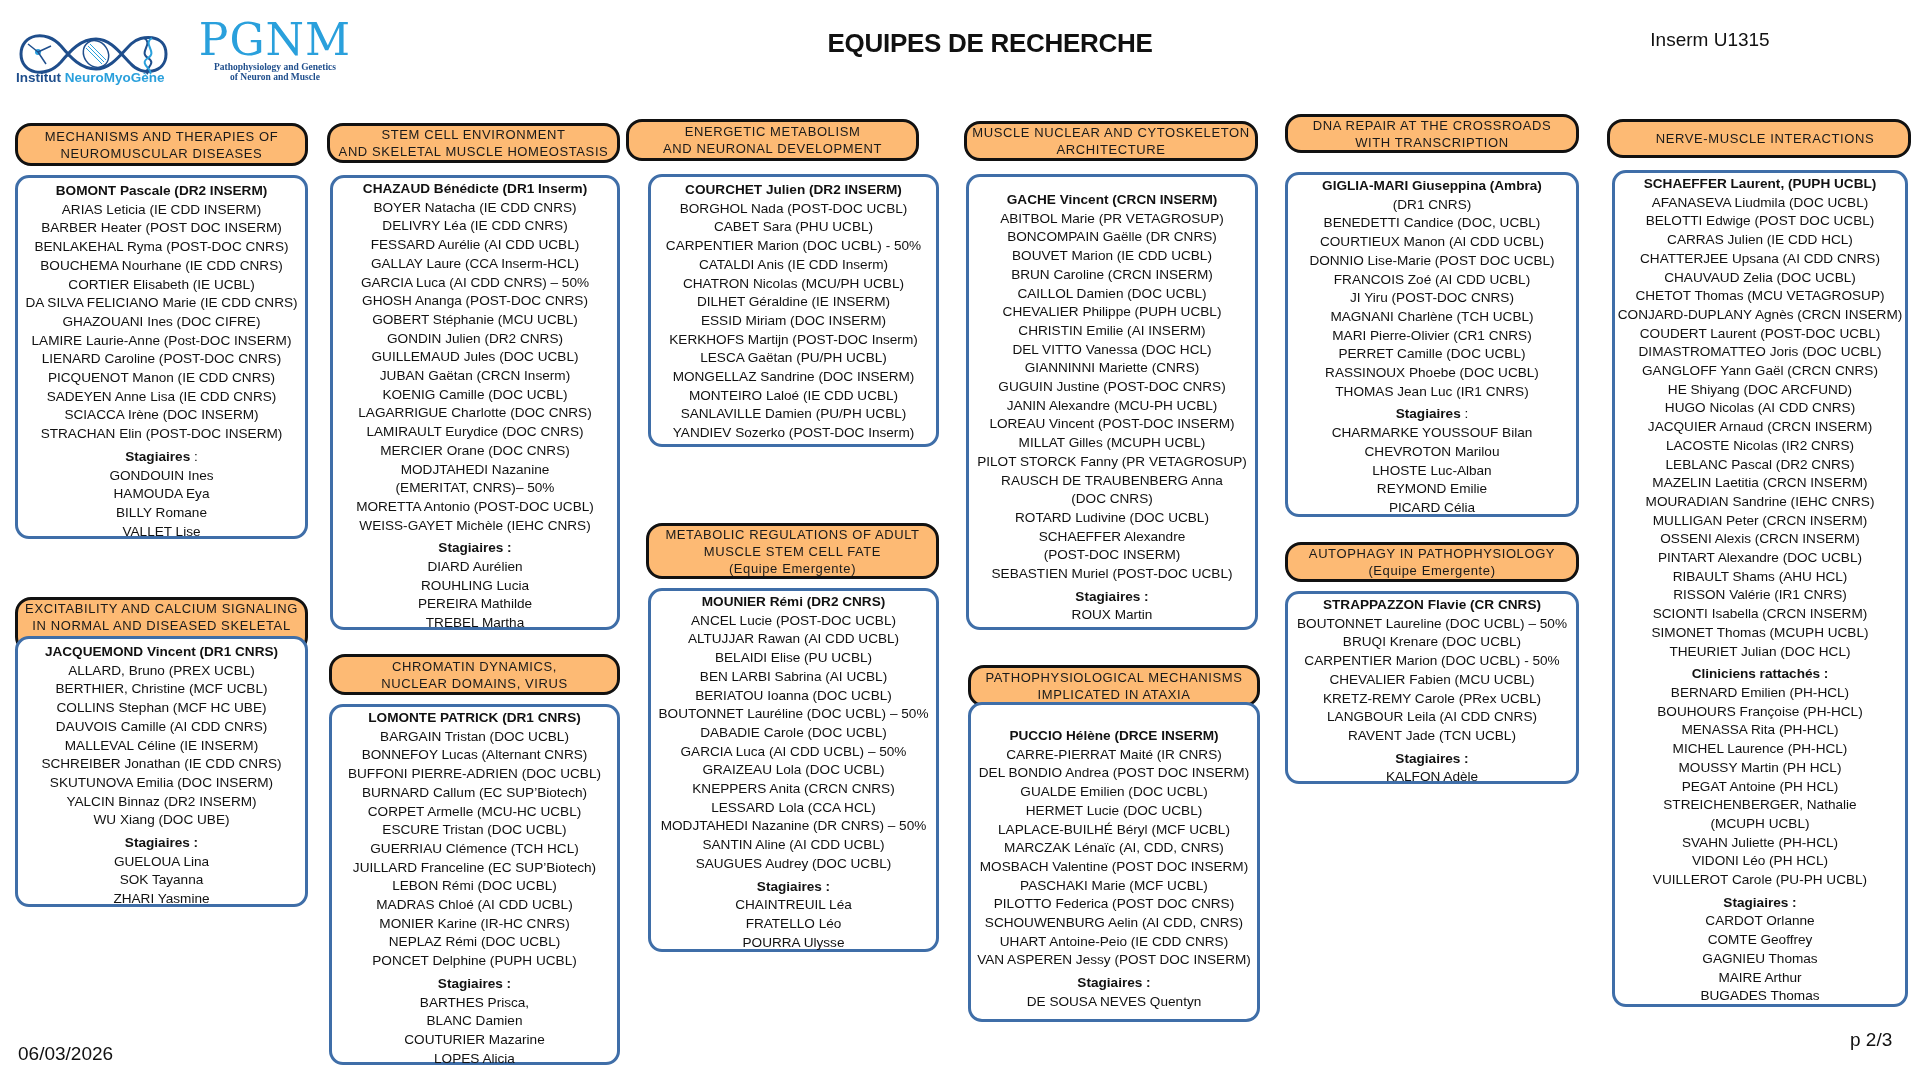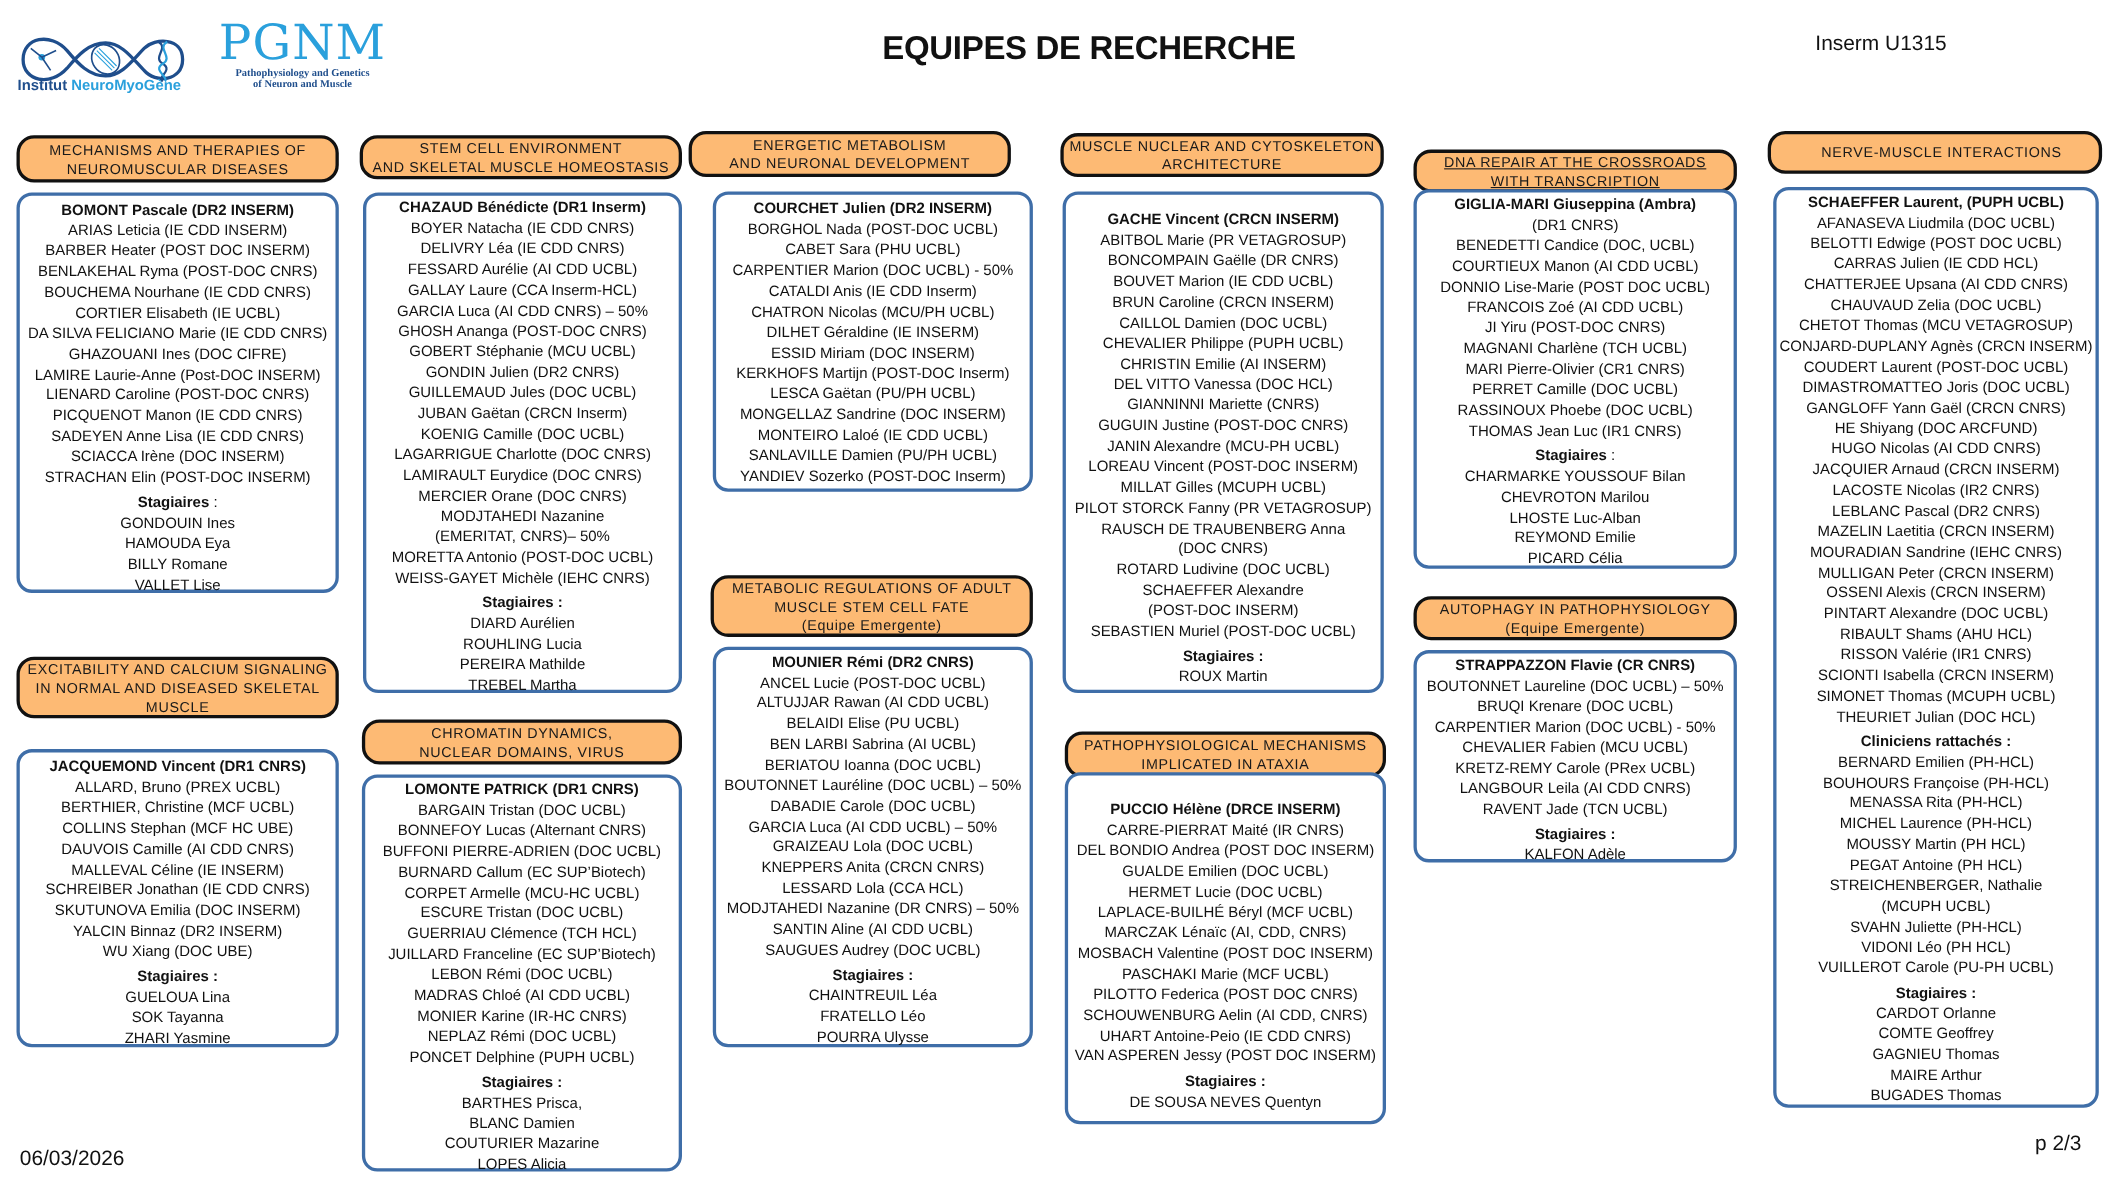--- a/index.html
+++ b/index.html
@@ -4,21 +4,21 @@
 <style>
   html, body { margin:0; padding:0; }
   body { width:1920px; height:1080px; background:#ffffff; position:relative; overflow:hidden;
          font-family:"Liberation Sans", sans-serif; color:#111; }
   .logo-inm { position:absolute; left:16px; top:18px; width:155px; height:72px; }
   .logo-inm-text { position:absolute; left:16px; top:70px; font-size:13.5px; font-weight:bold; color:#1f4e8c; font-family:"Liberation Sans", sans-serif; white-space:nowrap; }
   .logo-inm-text .accent { color:#2aa0dc; }
   .logo-pgnm { position:absolute; left:190px; top:18px; width:170px; }
   .logo-pgnm-big { font-family:"DejaVu Serif", serif; color:#2aa0dc; font-size:44px; line-height:44px; letter-spacing:1px; text-align:center; }
   .logo-pgnm-sub { font-family:"Liberation Serif", serif; font-weight:bold; color:#1f4e8c; font-size:9.5px; line-height:10px; text-align:center; }
-  .page-title { position:absolute; left:780px; top:28px; width:420px; text-align:center; font-size:30px; font-weight:bold; letter-spacing:-0.3px; }
+  .page-title { position:absolute; left:780px; top:28px; width:420px; text-align:center; font-size:26px; font-weight:bold; letter-spacing:-0.3px; }
   .unit-info { position:absolute; left:1540px; top:26px; width:340px; text-align:center; font-size:19px; line-height:28px; }
   .date { position:absolute; left:18px; top:1043px; font-size:19px; }
   .pagenum { position:absolute; left:1850px; top:1029px; font-size:19px; }
 
   .team-header { position:absolute; box-sizing:border-box; background:#fdba74; border:3px solid #111;
                  border-radius:16px; display:flex; align-items:center; justify-content:center;
                  text-align:center; font-size:13px; letter-spacing:0.6px; line-height:17px; color:#1a1a1a; padding:0 4px; }
   .team-body { position:absolute; box-sizing:border-box; background:#fff; border:3px solid #3f6ea8;
                border-radius:14px; text-align:center; font-size:13.6px; line-height:18.7px; color:#111; padding-top:4px; }
   .team-body .leader { font-weight:bold; }
@@ -83,21 +83,21 @@
       </div>
     </div>
     <div>
       <div class="team-header" style="left: 15px; top: 597px; width: 293px; height: 56px;">
         <div>
           <div class="line">EXCITABILITY AND CALCIUM SIGNALING</div>
           <div class="line">IN NORMAL AND DISEASED SKELETAL</div>
           <div class="line">MUSCLE</div>
         </div>
       </div>
-      <div class="team-body" style="left: 15px; top: 681px; width: 293px; height: 271px; padding-top: 4px;">
+      <div class="team-body" style="left: 15px; top: 636px; width: 293px; height: 271px; padding-top: 4px;">
         <div class="line leader">JACQUEMOND Vincent (DR1 CNRS)</div>
         <div class="line">ALLARD, Bruno (PREX UCBL)</div>
         <div class="line">BERTHIER, Christine (MCF UCBL)</div>
         <div class="line">COLLINS Stephan (MCF HC UBE)</div>
         <div class="line">DAUVOIS Camille (AI CDD CNRS)</div>
         <div class="line">MALLEVAL Céline (IE INSERM)</div>
         <div class="line">SCHREIBER Jonathan (IE CDD CNRS)</div>
         <div class="line">SKUTUNOVA Emilia (DOC INSERM)</div>
         <div class="line">YALCIN Binnaz (DR2 INSERM)</div>
         <div class="line">WU Xiang (DOC UBE)</div>
@@ -276,21 +276,21 @@
         <div class="line">PASCHAKI Marie (MCF UCBL)</div>
         <div class="line">PILOTTO Federica (POST DOC CNRS)</div>
         <div class="line">SCHOUWENBURG Aelin (AI CDD, CNRS)</div>
         <div class="line">UHART Antoine-Peio (IE CDD CNRS)</div>
         <div class="line">VAN ASPEREN Jessy (POST DOC INSERM)</div>
         <div class="line sec"><span>Stagiaires</span><span class=""> :</span></div>
         <div class="line">DE SOUSA NEVES Quentyn</div>
       </div>
     </div>
     <div>
-      <div class="team-header" style="left: 1285px; top: 136px; width: 294px; height: 39px; text-decoration: underline;">
+      <div class="team-header" style="left: 1285px; top: 114px; width: 294px; height: 39px;">
         <div>
           <div class="line">DNA REPAIR AT THE CROSSROADS</div>
           <div class="line">WITH TRANSCRIPTION</div>
         </div>
       </div>
       <div class="team-body" style="left: 1285px; top: 172px; width: 294px; height: 345px; padding-top: 2px;">
         <div class="line leader">GIGLIA-MARI Giuseppina (Ambra)</div>
         <div class="line">(DR1 CNRS)</div>
         <div class="line">BENEDETTI Candice (DOC, UCBL)</div>
         <div class="line">COURTIEUX Manon (AI CDD UCBL)</div>

